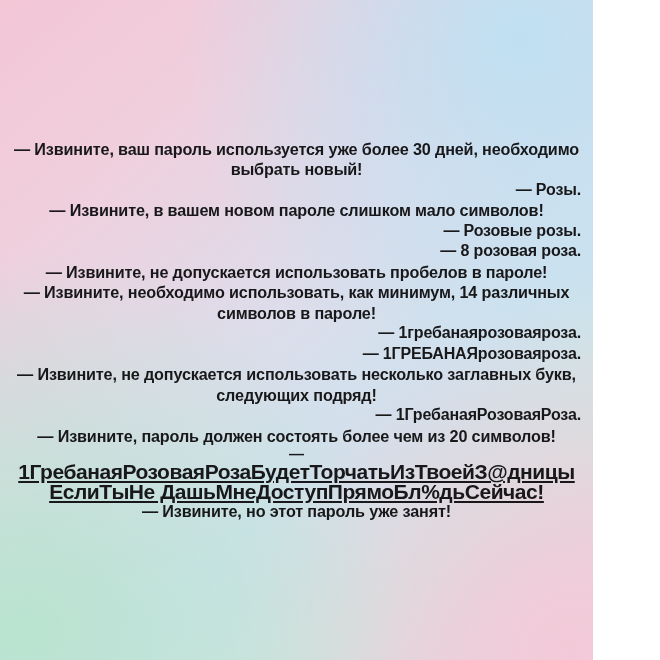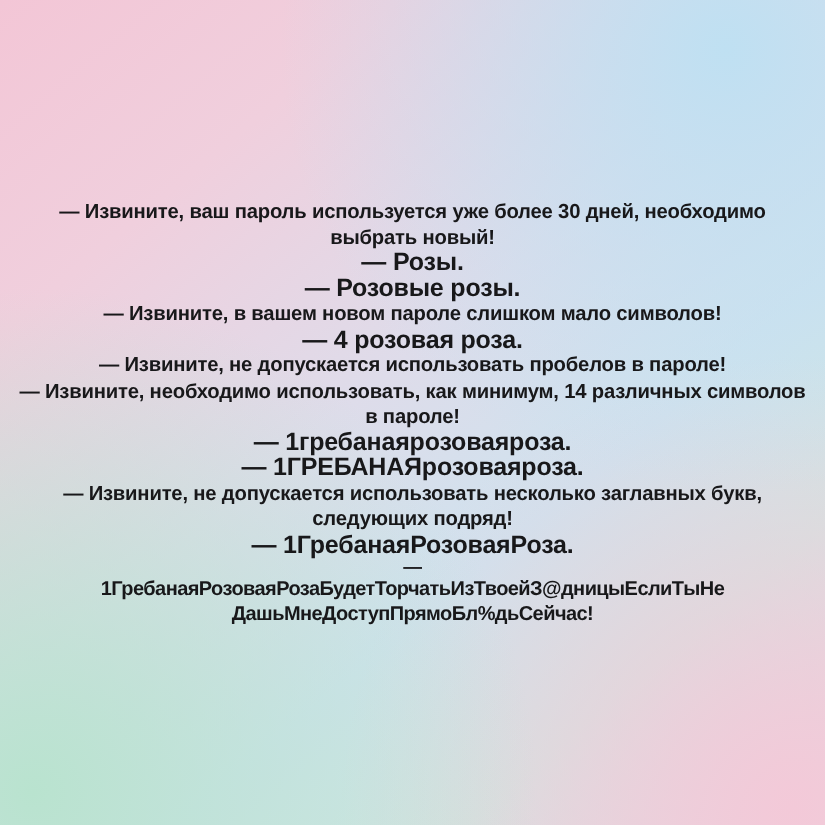--- a/index.html
+++ b/index.html
@@ -7,21 +7,21 @@
     padding: 0;
   }
   body {
     width: 660px;
     height: 660px;
     font-family: "Liberation Sans", sans-serif;
     overflow: hidden;
   }
   #meme {
     position: relative;
-    width: 660px;
+    width: 593px;
     height: 660px;
     box-sizing: border-box;
     
     background:
       radial-gradient(circle at 88% 6%, #bfe0f2 0%, rgba(191,224,242,0) 42%),
       radial-gradient(circle at 4% 96%, #b9e3cf 0%, rgba(185,227,207,0) 45%),
       radial-gradient(circle at 96% 98%, #f3c9d8 0%, rgba(243,201,216,0) 40%),
       linear-gradient(140deg, #f3c6d6 0%, #f0cfdd 22%, #dedcea 46%, #cfe2ee 64%, #cfe6e2 80%, #e7d5e0 100%);
     display: flex;
     flex-direction: column;
@@ -41,44 +41,48 @@
     color: #18181a;
     font-weight: bold;
     font-size: 16.2px;
     line-height: 20.5px;
     letter-spacing: -0.15px;
     padding: 0 4px;
     box-sizing: border-box;
     word-wrap: break-word;
   }
   .line.reply {
-    font-size: 20px;
+    font-size: 16px;
+    text-align: right;
   }
   .line.dash-only {
     line-height: 16px;
     font-size: 15px;
   }
   .line.long {
-    font-size: 16px;
+    font-size: 21px;
     line-height: 19.5px;
     letter-spacing: -0.45px;
+    text-decoration: underline;
   }
 </style>
 </head>
 <body>
 
 <div id="meme">
   <div class="lines">
     <div class="line">— Извините, ваш пароль используется уже более 30 дней, необходимо выбрать новый!</div>
     <div class="line reply">— Розы.</div>
+    <div class="line">— Извините, в вашем новом пароле слишком мало символов!</div>
     <div class="line reply">— Розовые розы.</div>
-    <div class="line">— Извините, в вашем новом пароле слишком мало символов!</div>
-    <div class="line reply">— 4 розовая роза.</div>
+    <div class="line reply">— 8 розовая роза.</div>
     <div class="line">— Извините, не допускается использовать пробелов в пароле!</div>
     <div class="line">— Извините, необходимо использовать, как минимум, 14 различных символов в пароле!</div>
     <div class="line reply">— 1гребанаярозоваяроза.</div>
     <div class="line reply">— 1ГРЕБАНАЯрозоваяроза.</div>
     <div class="line">— Извините, не допускается использовать несколько заглавных букв, следующих подряд!</div>
     <div class="line reply">— 1ГребанаяРозоваяРоза.</div>
+    <div class="line">— Извините, пароль должен состоять более чем из 20 символов!</div>
     <div class="line dash-only">—</div>
     <div class="line long">1ГребанаяРозоваяРозаБудетТорчатьИзТвоейЗ@дницыЕслиТыНе ДашьМнеДоступПрямоБл%дьСейчас!</div>
+    <div class="line">— Извините, но этот пароль уже занят!</div>
   </div>
 </div>
 
 </body></html>

